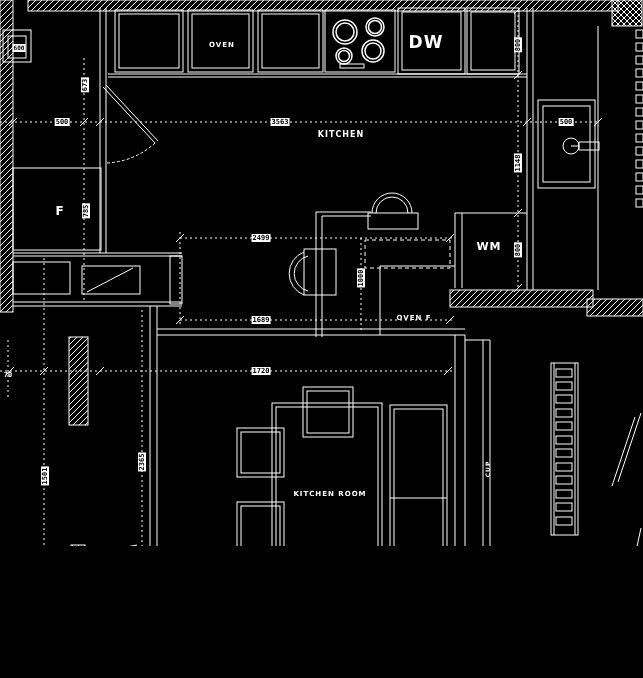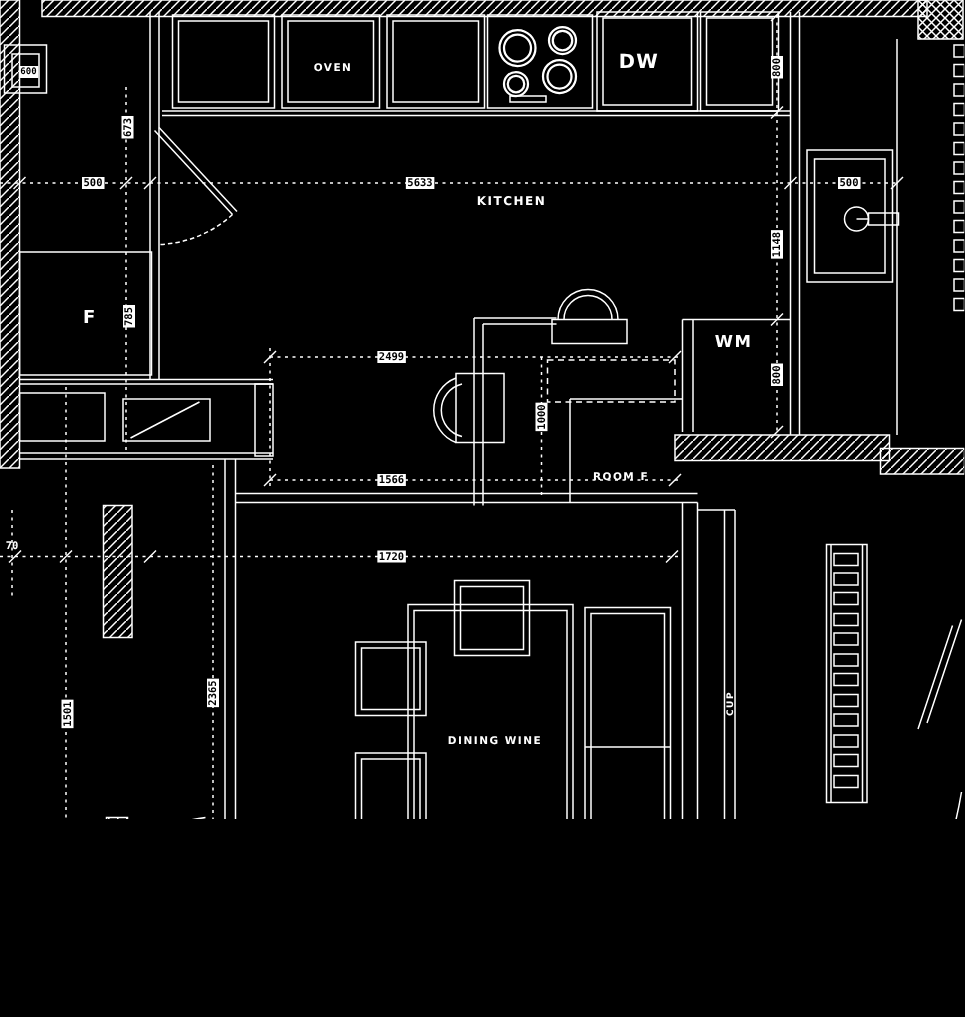--- a/index.html
+++ b/index.html
@@ -239,39 +239,39 @@
     <line x1="176" y1="324" x2="184" y2="316"></line>
         <line x1="446" y1="324" x2="454" y2="316"></line>
     <line x1="6" y1="375" x2="14" y2="367"></line>
         <line x1="40" y1="375" x2="48" y2="367"></line>
     <line x1="96" y1="375" x2="104" y2="367"></line>
         <line x1="444" y1="375" x2="452" y2="367"></line>
   </g>
 </svg>
 
 <span class="room" style="left:222px;top:45px;font-size:7px">OVEN</span>
-<span class="room" style="left:426px;top:42px;font-size:13px">DW</span>
+<span class="room" style="left:426px;top:42px;font-size:17px">DW</span>
 <span class="room" style="left:341px;top:134px;font-size:8px">KITCHEN</span>
 <span class="room" style="left:60px;top:211px;font-size:12px">F</span>
-<span class="room" style="left:489px;top:228px;font-size:11px">WM</span>
-<span class="room" style="left:414px;top:318px;font-size:7px">ROOM F</span>
-<span class="room" style="left:330px;top:494px;font-size:7px">DINING WINE</span>
+<span class="room" style="left:489px;top:246px;font-size:11px">WM</span>
+<span class="room" style="left:414px;top:318px;font-size:7px">OVEN F</span>
+<span class="room" style="left:330px;top:494px;font-size:7px">KITCHEN ROOM</span>
 <span class="room v" style="left:487px;top:469px;font-size:6px">CUP</span>
 <span class="room" style="left:438px;top:622px;font-size:5px;letter-spacing:0">SVP</span>
 
 <span class="dim" style="left:19px;top:48px;font-size:6px">600</span>
 <span class="dim v" style="left:85px;top:85px">673</span>
 <span class="dim" style="left:62px;top:122px">500</span>
-<span class="dim" style="left:280px;top:122px">5633</span>
+<span class="dim" style="left:280px;top:122px">3563</span>
 <span class="dim" style="left:566px;top:122px">500</span>
 <span class="dim v" style="left:518px;top:45px">800</span>
 <span class="dim v" style="left:518px;top:163px">1148</span>
 <span class="dim v" style="left:518px;top:250px">800</span>
 <span class="dim v" style="left:86px;top:211px">785</span>
 <span class="dim" style="left:261px;top:238px">2499</span>
 <span class="dim v" style="left:361px;top:278px">1000</span>
-<span class="dim" style="left:261px;top:320px">1566</span>
+<span class="dim" style="left:261px;top:320px">1689</span>
 <span class="dim" style="left:261px;top:371px">1720</span>
-<span class="dim plain" style="left:8px;top:364px">70</span>
+<span class="dim plain" style="left:8px;top:375px">70</span>
 <span class="dim v" style="left:45px;top:476px">1501</span>
 <span class="dim v" style="left:142px;top:462px">2365</span>
 
 </div>
 
 </body></html>

